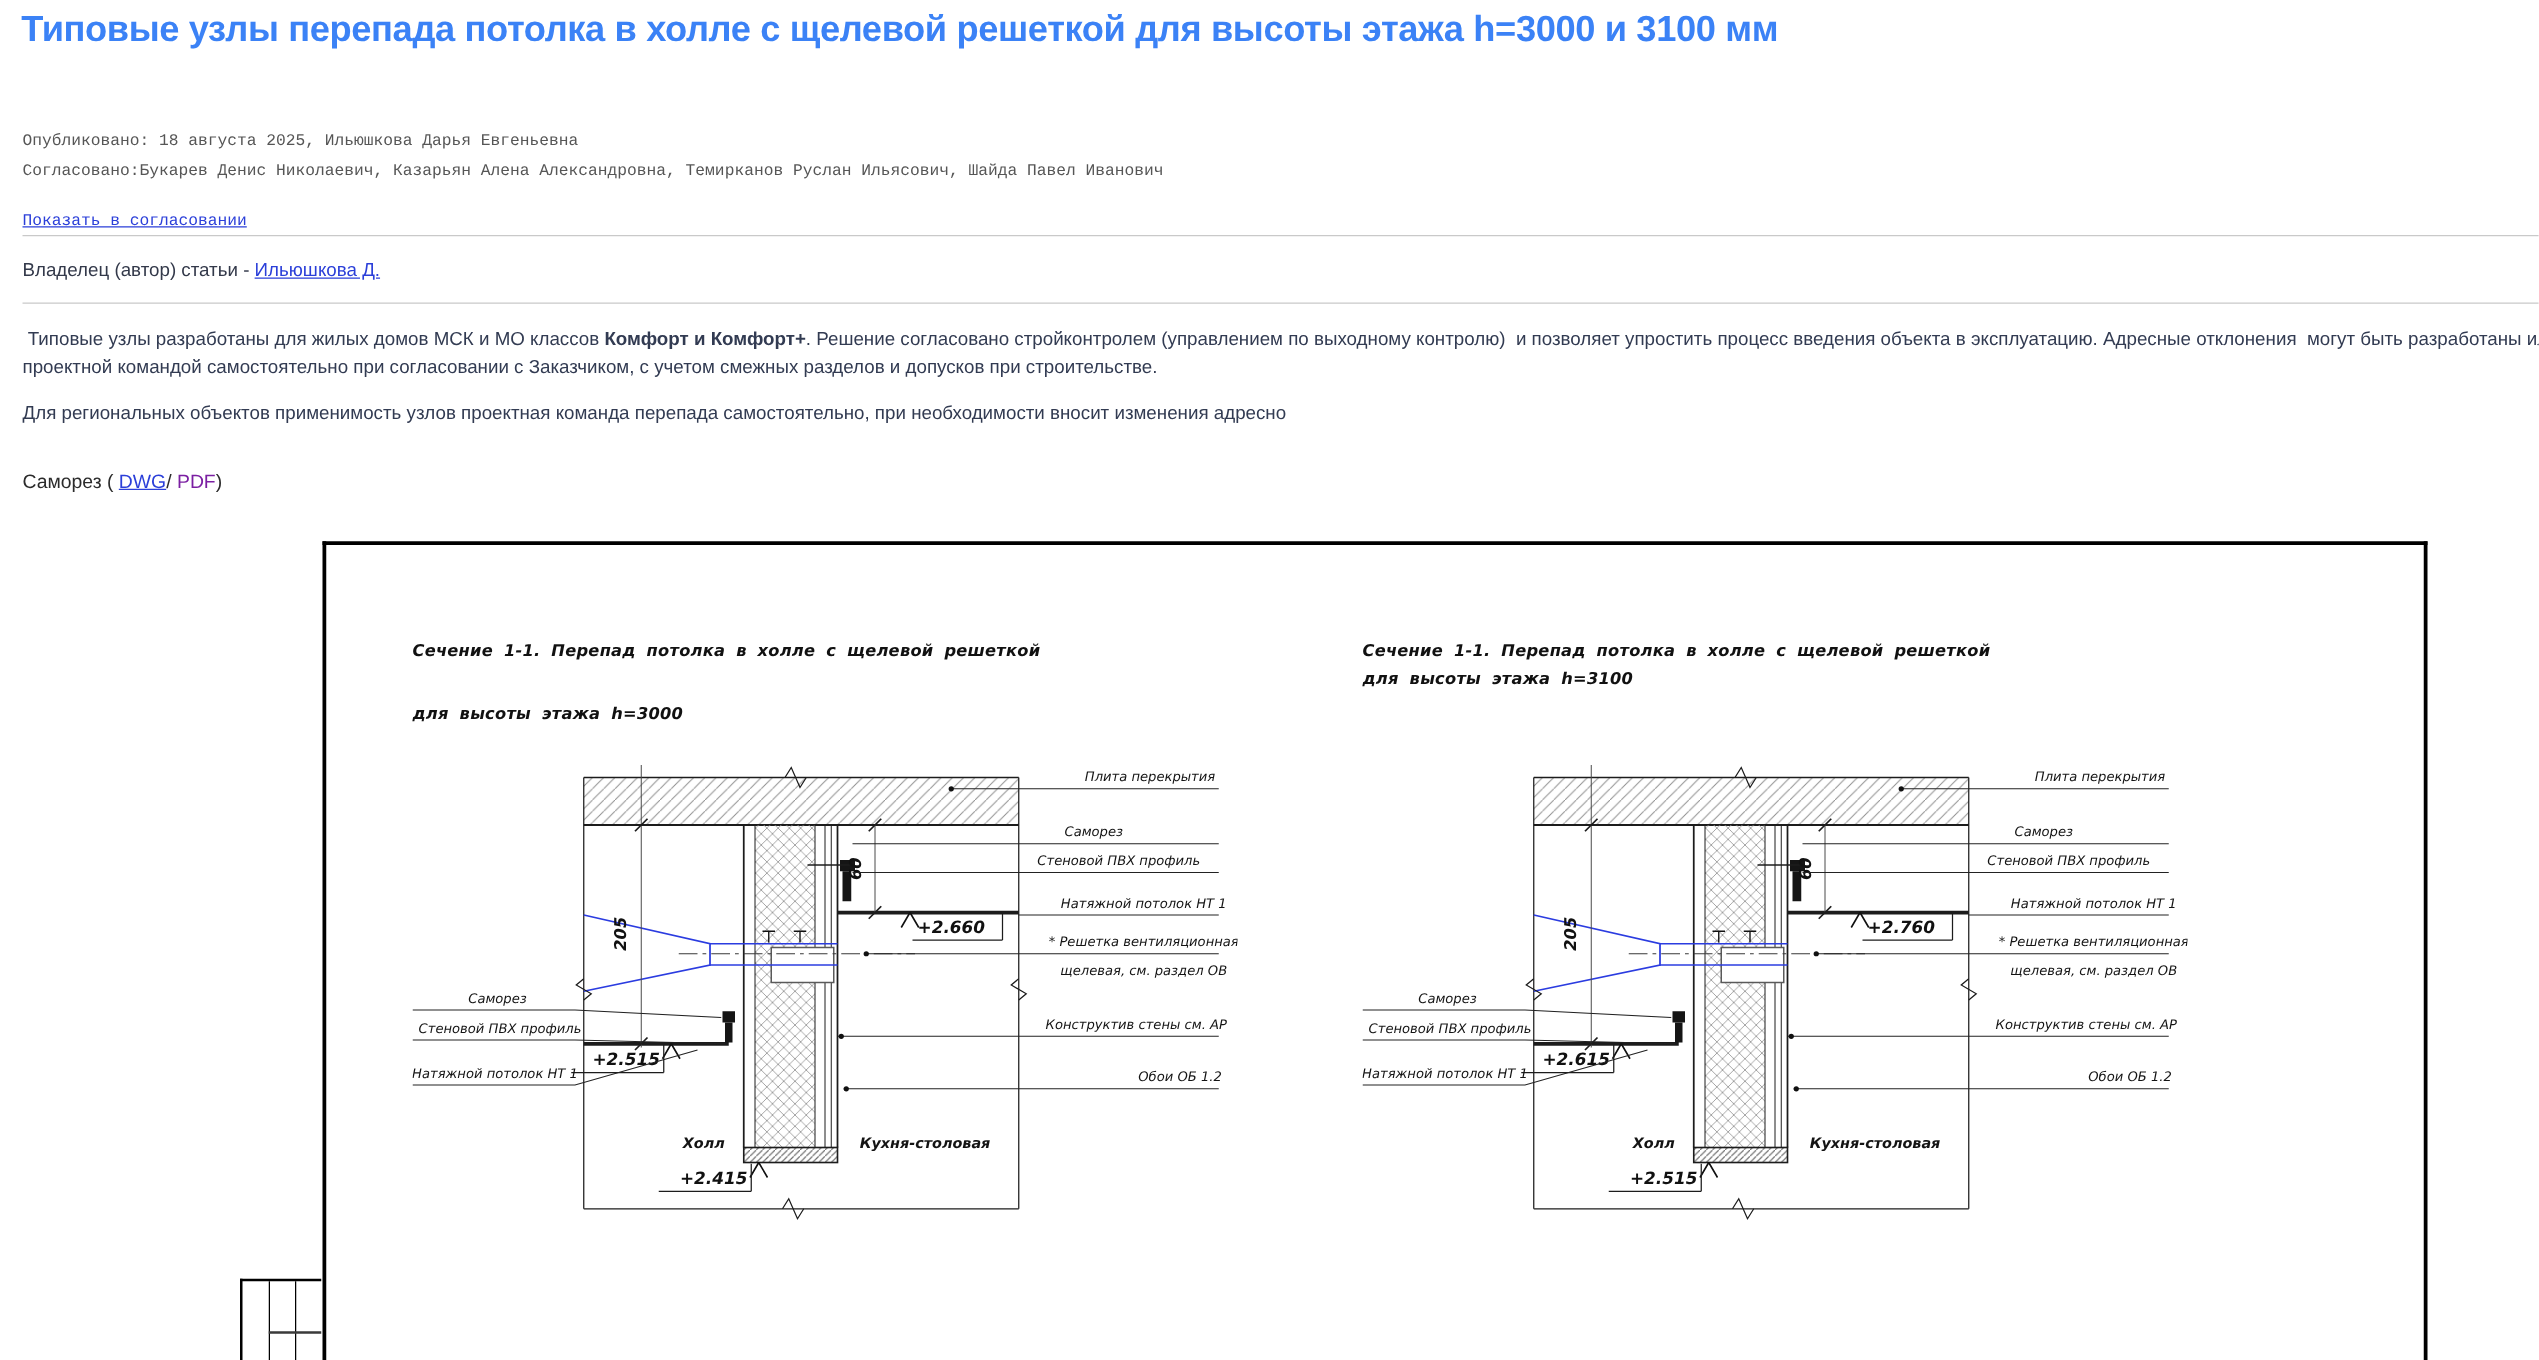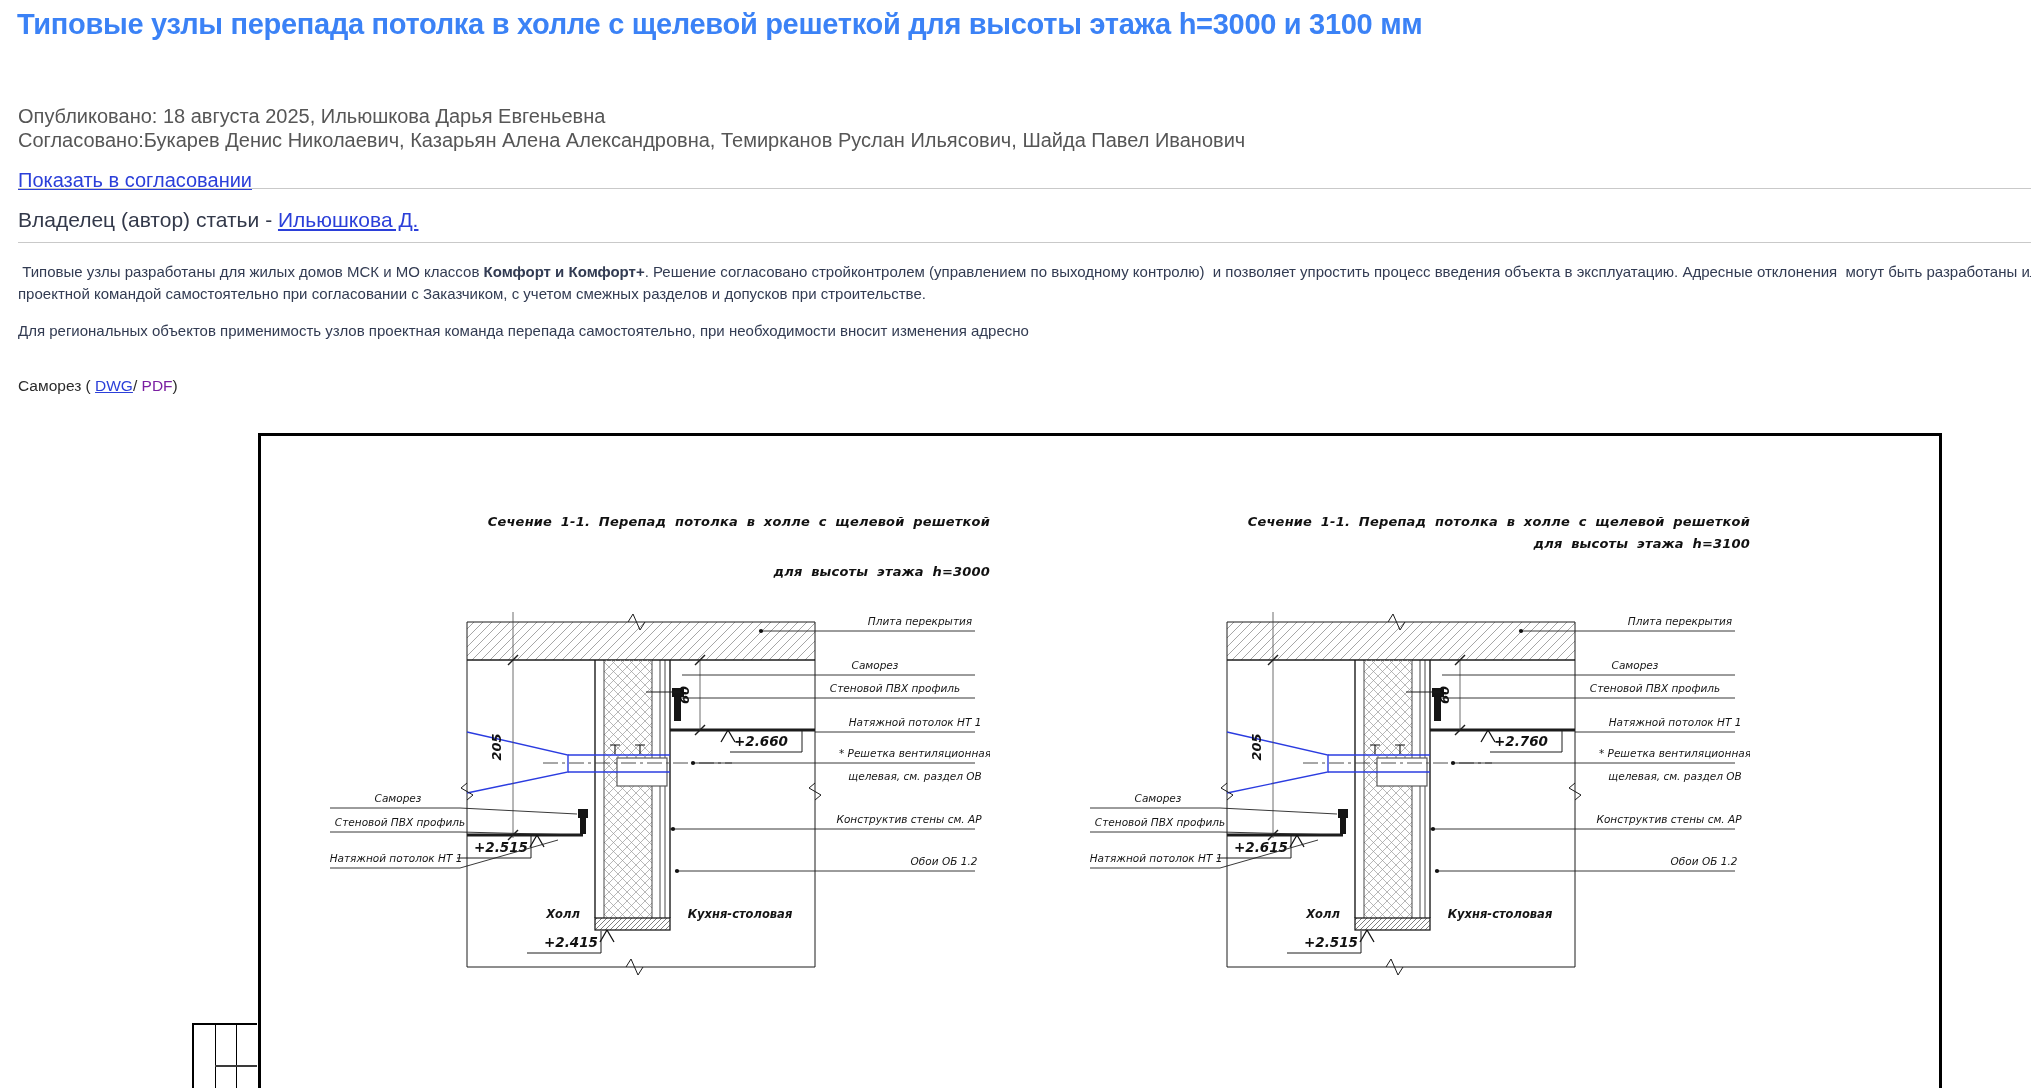--- a/index.html
+++ b/index.html
@@ -8,44 +8,44 @@
     background:#ffffff;font-family:"Liberation Sans",sans-serif;
   }
 
   
   .page-title{
     position:absolute;left:17px;top:8px;margin:0;
     font-size:29px;font-weight:700;color:#3b82f6;letter-spacing:-0.3px;
     white-space:nowrap;
   }
   .meta-line{
-    position:absolute;left:18px;font-size:20px;color:#565656;white-space:pre;
+    position:absolute;left:18px;font-size:13px;color:#565656;white-space:pre;font-family:Liberation Mono, monospace;
   }
   .link{color:#2b3fd9;text-decoration:underline;cursor:pointer}
   .link-visited{color:#7b1fa2;cursor:pointer}
   .divider{position:absolute;left:18px;right:0;height:1px;background:#c9c9c9}
-  .owner-line{position:absolute;left:18px;font-size:21px;color:#33394a;white-space:pre}
+  .owner-line{position:absolute;left:18px;font-size:15px;color:#33394a;white-space:pre}
   .tline{position:absolute;left:18px;font-size:15px;color:#323b52;white-space:pre}
   .tline b{font-weight:700}
   .dl-line{position:absolute;left:18px;top:377px;font-size:15.5px;color:#2b2b2b;white-space:pre}
 
   
   .sheet-frame{
     position:absolute;left:258px;top:433px;width:1678px;height:700px;
     border:3px solid #000;border-bottom:none;background:#fff;
   }
   .corner-table{
     position:absolute;left:192px;top:1023px;width:63px;height:90px;
     border:2px solid #000;border-right:none;background:#fff;
   }
   .ct-v{position:absolute;top:0;bottom:0;width:1px;background:#000}
   .ct-h{position:absolute;left:21px;right:0;top:40px;height:2px;background:#3a3a3a}
 
   .sec-title{
-    position:absolute;width:660px;text-align:right;
+    position:absolute;width:660px;text-align:left;
     font-family:"DejaVu Sans",sans-serif;font-style:italic;font-weight:700;
     font-size:13px;color:#111;word-spacing:4px;letter-spacing:0.2px;white-space:nowrap;
   }
   .dsvg{position:absolute;width:660px;height:400px}
 
   
   .lbl{font-family:"DejaVu Sans",sans-serif;font-style:italic;font-size:10.5px;fill:#141414}
   .dim{font-family:"DejaVu Sans",sans-serif;font-style:italic;font-weight:700;font-size:13px;fill:#111}
   .room{font-family:"DejaVu Sans",sans-serif;font-style:italic;font-weight:700;font-size:11.5px;fill:#141414}
   .elev{font-family:"DejaVu Sans",sans-serif;font-style:italic;font-weight:700;font-size:13.5px;fill:#111}

